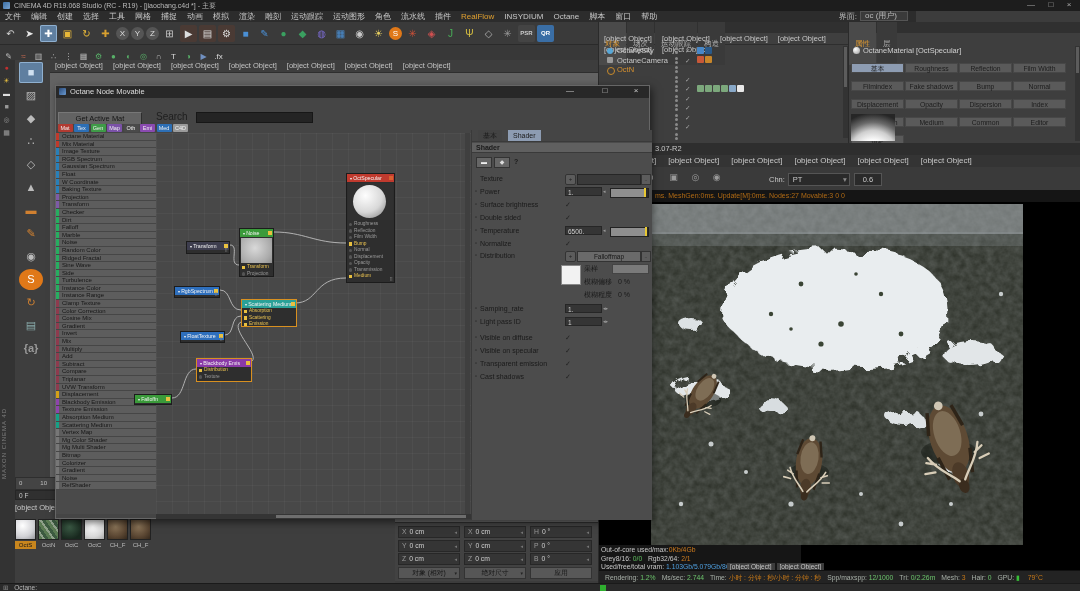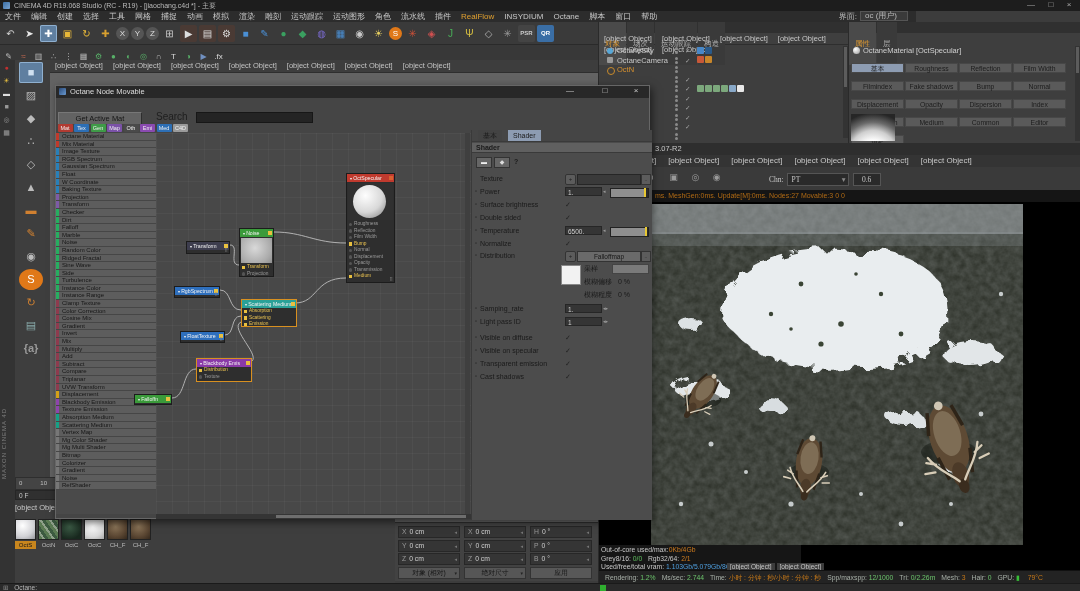--- a/index.html
+++ b/index.html
@@ -66,21 +66,21 @@
   #attrscroll i{display:block;margin:1px;height:26px;background:#5c5c5c;}
   
   #viewer{left:598px;top:143px;width:482px;height:440px;background:#000;border-left:1px solid #2a2a2a;}
   #lv-title{position:absolute;left:0;top:0;width:482px;height:12px;background:#2e2e2e;font-size:7.5px;line-height:12px;color:#c8c8c8;}
   #lv-menu{position:absolute;left:0;top:12px;width:482px;height:12px;background:#343434;font-size:8px;line-height:12px;}
   #lv-menu span{padding:0 6px;color:#c8c8c8;}
   #lv-tools{position:absolute;left:0;top:24px;width:482px;height:23px;background:#3a3a3a;border-bottom:1px solid #222;}
   #lv-tools .ticon{width:15px;height:15px;line-height:15px;font-size:9px;margin-top:3px;}
   .locki{display:inline-block;width:12px;height:12px;background:#e0a81e;border-radius:2px;margin:5px 2px 0 4px;position:relative;vertical-align:top;}
   .locki:before{content:"";position:absolute;left:2.5px;top:-4px;width:5px;height:5px;border:1.5px solid #e0a81e;border-bottom:none;border-radius:3px 3px 0 0;}
-  #chn{font-size:7.5px;color:#c8c8c8;position:absolute;left:170px;top:6px;font-family:Liberation Serif, serif;}
+  #chn{font-size:7.5px;color:#c8c8c8;position:absolute;left:170px;top:6px;}
   #chn .dd{display:inline-block;width:56px;height:11px;line-height:11px;background:#2a2a2a;border:1px solid #555;padding-left:4px;margin-left:3px;}
   #chn .dd i{float:right;margin-right:2px;font-style:normal;color:#888;}
   #chn .stp{display:inline-block;width:26px;height:11px;line-height:11px;background:#2a2a2a;border:1px solid #555;text-align:center;margin-left:4px;}
   #lv-status{position:absolute;left:0;top:47px;width:482px;height:12px;background:#151515;font-size:7px;line-height:12px;color:#b06a14;}
   #renderzone{position:absolute;left:0;top:59px;width:482px;height:368px;background:#000;}
   #renderimg{position:absolute;left:52px;top:2px;width:372px;height:341px;}
   #lv-stats{position:absolute;left:0px;top:343px;width:200px;height:26px;background:rgba(24,24,24,0.9);font-size:6.8px;line-height:8.5px;color:#c8c8c8;padding:1px 0 0 2px;}
   #lv-stats .v-o{color:#cf7c1e;} #lv-stats .v-g{color:#5fbf5f;} #lv-stats .v-b{color:#4f9fdf;}
   #lv-tabs{position:absolute;left:128px;top:361px;font-size:6.5px;color:#c8c8c8;}
   #lv-tabs span{background:#3c3c3c;padding:0 3px;margin-right:2px;}

